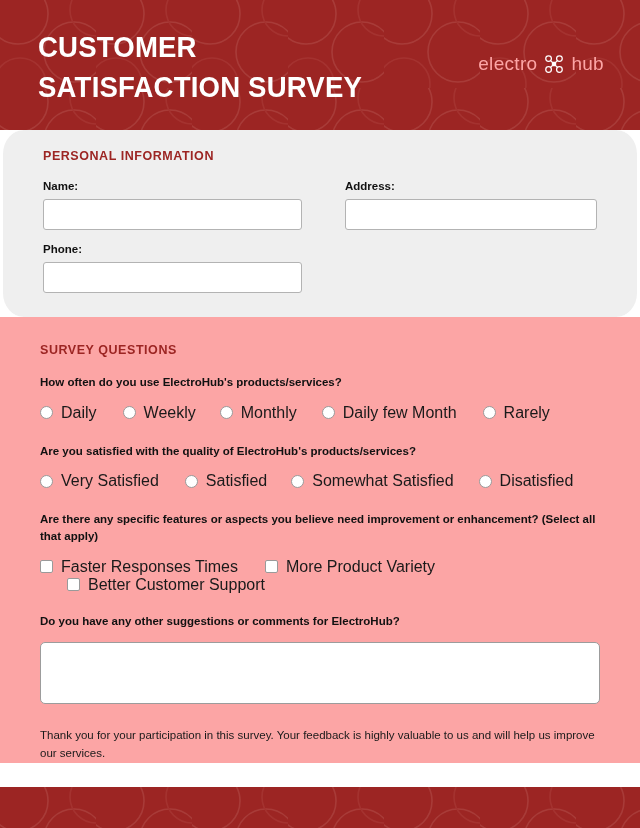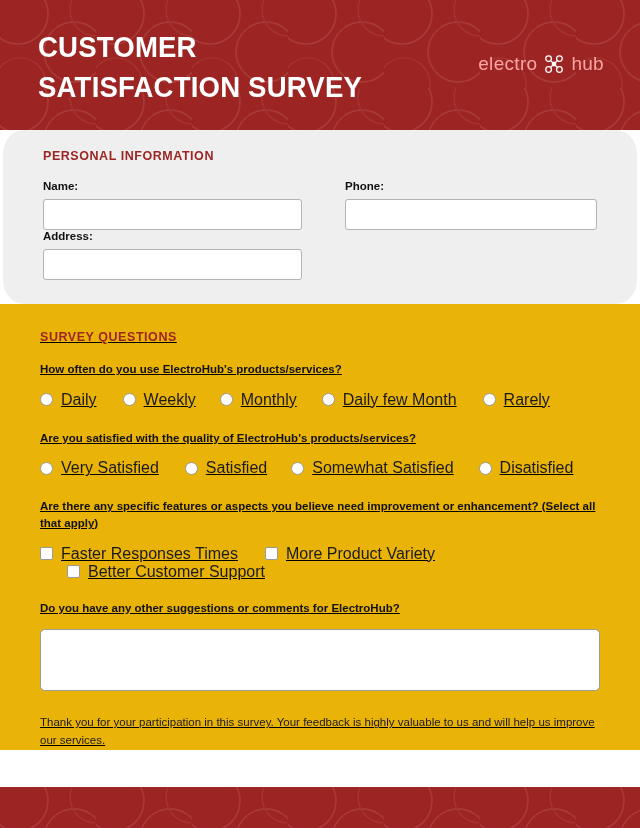--- a/index.html
+++ b/index.html
@@ -89,21 +89,21 @@
     letter-spacing: 0.55px;
     text-transform: uppercase;
     margin: 0 0 17px 0;
   }
   .grid-2 {
     display: grid;
     grid-template-columns: 259px 1fr;
     column-gap: 43px;
     row-gap: 0px;
   }
-  .field { }
+  .field { margin-bottom: 13px; }
   .field:nth-child(3), .field:nth-child(4) { margin-bottom: 0; }
   .field-label {
     display: block;
     font-size: 11.5px;
     font-weight: bold;
     color: #111111;
     margin-bottom: 7px;
   }
   .text-input {
     display: block;
@@ -115,25 +115,24 @@
     box-sizing: border-box;
     font-family: "Liberation Sans", sans-serif;
     font-size: 12px;
     padding: 0 8px;
     color: #222222;
     outline: none;
   }
 
   
   .section-white {
-    background: #eab308;
+    background: #fca5a5;
     padding: 26px 40px 0 40px;
     box-sizing: border-box;
     width: 640px;
-    text-decoration: underline;
   }
   .question-block { margin-bottom: 21px; }
   .question-block.tall { margin-bottom: 19px; }
   .question-text {
     font-size: 11.5px;
     font-weight: bold;
     color: #111111;
     line-height: 1.45;
     margin: 0 0 13px 0;
     max-width: 560px;
@@ -242,26 +241,26 @@
     <h2 class="section-heading">PERSONAL INFORMATION</h2>
     <div class="grid-2">
 
       <div class="field">
         <label class="field-label">Name:</label>
         <input class="text-input" type="text" placeholder="" style="">
       </div>
 
 
       <div class="field">
-        <label class="field-label">Phone:</label>
+        <label class="field-label">Address:</label>
         <input class="text-input" type="text" placeholder="" style="">
       </div>
 
       <div class="field">
-        <label class="field-label">Address:</label>
+        <label class="field-label">Phone:</label>
         <input class="text-input" type="text" placeholder="" style="">
       </div>
 
     </div>
   </div>
 
   <div class="section-white">
     <h2 class="section-heading">SURVEY QUESTIONS</h2>
 
     <div class="question-block">

